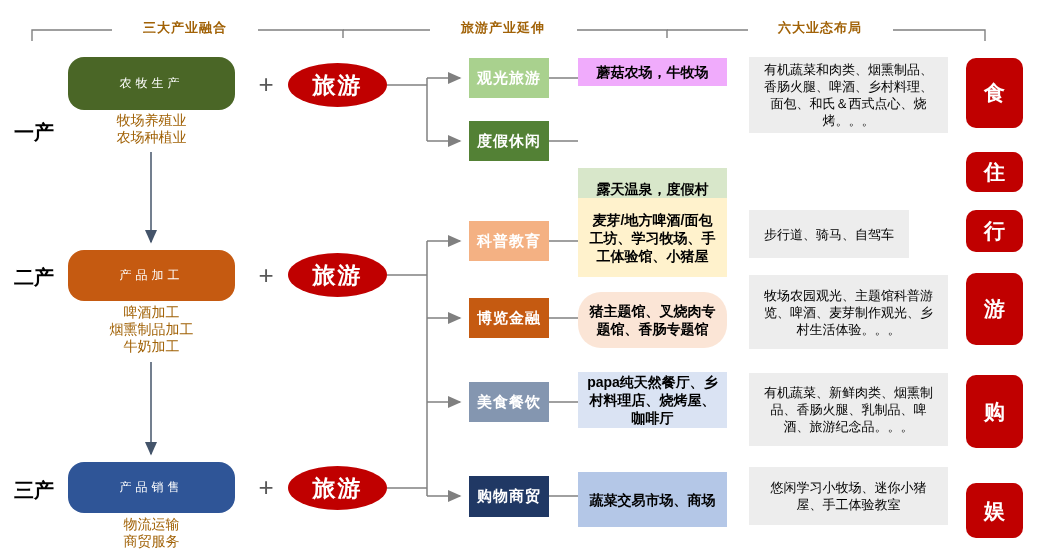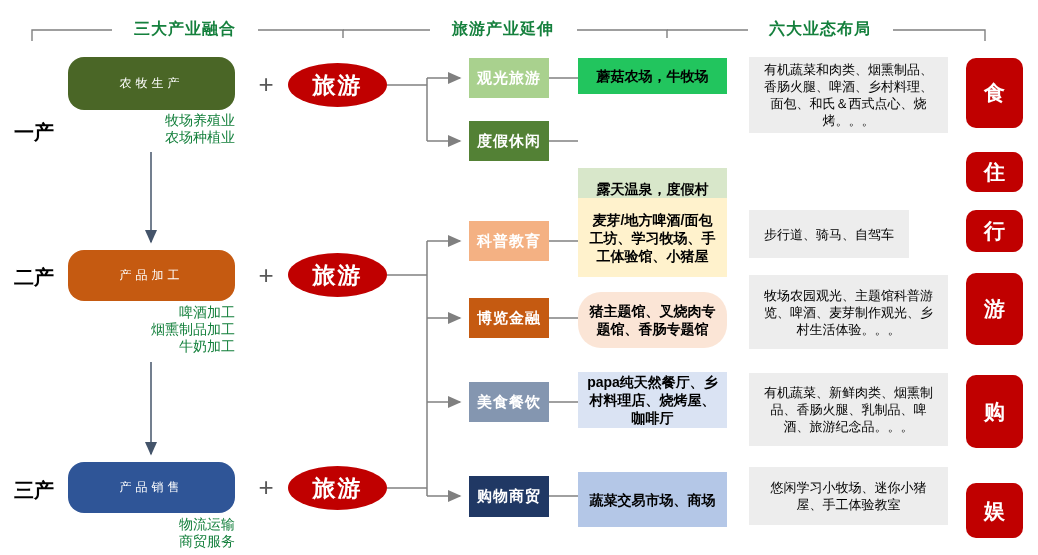--- a/index.html
+++ b/index.html
@@ -2,26 +2,26 @@
 <html><head>
 <meta charset="utf-8">
 <style>
   * { margin: 0; padding: 0; box-sizing: border-box; }
   html,body { background:#fff; }
   body { font-family: "Liberation Sans", "DejaVu Sans", sans-serif; }
   .canvas { position: relative; width: 1038px; height: 555px; background: #fff; overflow: hidden; }
   .abs { position: absolute; }
   svg.lines { position:absolute; left:0; top:0; width:1038px; height:555px; }
 
-  .section-title { font-size: 16px; font-weight: bold; color:#15803d; text-align:center; letter-spacing:1px;font-family:Liberation Serif, serif; }
+  .section-title { font-size: 13px; font-weight: bold; color:#a16207; text-align:center; letter-spacing:1px;font-family:Liberation Serif, serif; }
 
   .industry-label { font-size: 20px; font-weight: bold; color:#000; text-align:center; }
   .industry-box { display:flex; align-items:center; justify-content:center;
                   color:#fff; font-size:12px; font-weight:normal; letter-spacing:4px;border-radius:16px; }
-  .industry-sub { font-size:14px; line-height:17px; color:#15803d; text-align:right; white-space:pre-line; }
+  .industry-sub { font-size:14px; line-height:17px; color:#a16207; text-align:center; white-space:pre-line; }
 
   .plus { font-size:26px; font-weight:400; color:#595959; text-align:center; line-height:28px; }
 
   .bubble { display:flex; align-items:center; justify-content:center; border-radius:50%;
             color:#fff; font-size:23px; font-weight:bold; letter-spacing:2px; }
 
   .cat-box { display:flex; align-items:center; justify-content:center;
              color:#fff; font-size:15px; font-weight:bold; letter-spacing:1px; }
 
   .ex-box { display:flex; align-items:center; justify-content:center; text-align:center;
@@ -105,21 +105,21 @@
   <div class="abs bubble" style="left: 288px; top: 253px; width: 99px; height: 44px; background-color: rgb(192, 0, 0);">旅游</div>
 
   <div class="abs industry-label" style="left:10px; top:477px; width:48px;">三产</div>
   <div class="abs industry-box" style="left: 68px; top: 462px; width: 167px; height: 51px; background-color: rgb(47, 85, 151);">产品销售</div>
   <div class="abs industry-sub" style="left:68px; top:516px; width:167px;">物流运输
 商贸服务</div>
   <div class="abs plus" style="left:252px; top:473px; width:28px;">+</div>
   <div class="abs bubble" style="left: 288px; top: 466px; width: 99px; height: 44px; background-color: rgb(192, 0, 0);">旅游</div>
 
   <div class="abs cat-box" style="left: 469px; top: 58px; width: 80px; height: 40px; background-color: rgb(169, 209, 142);">观光旅游</div>
-  <div class="abs ex-box" style="left: 578px; top: 58px; width: 149px; height: 36px; background-color: #22c55e;">蘑菇农场，牛牧场</div>
+  <div class="abs ex-box" style="left: 578px; top: 58px; width: 149px; height: 28px; background-color: #f0abfc;">蘑菇农场，牛牧场</div>
 
   <div class="abs cat-box" style="left: 469px; top: 121px; width: 80px; height: 40px; background-color: rgb(83, 129, 53);">度假休闲</div>
   <div class="abs ex-box" style="left: 578px; top: 120px; width: 149px; height: 41px; background-color: rgb(216, 231, 202); margin-top: 48px;">露天温泉，度假村</div>
 
   <div class="abs cat-box" style="left: 469px; top: 221px; width: 80px; height: 40px; background-color: rgb(244, 177, 131);">科普教育</div>
   <div class="abs ex-box" style="left: 578px; top: 198px; width: 149px; height: 79px; background-color: rgb(255, 242, 204);">麦芽/地方啤酒/面包工坊、学习牧场、手工体验馆、小猪屋</div>
 
   <div class="abs cat-box" style="left: 469px; top: 298px; width: 80px; height: 40px; background-color: rgb(197, 90, 17);">博览金融</div>
   <div class="abs ex-box" style="left: 578px; top: 292px; width: 149px; height: 56px; background-color: rgb(251, 229, 214); border-radius: 23px;">猪主题馆、叉烧肉专题馆、香肠专题馆</div>
 

